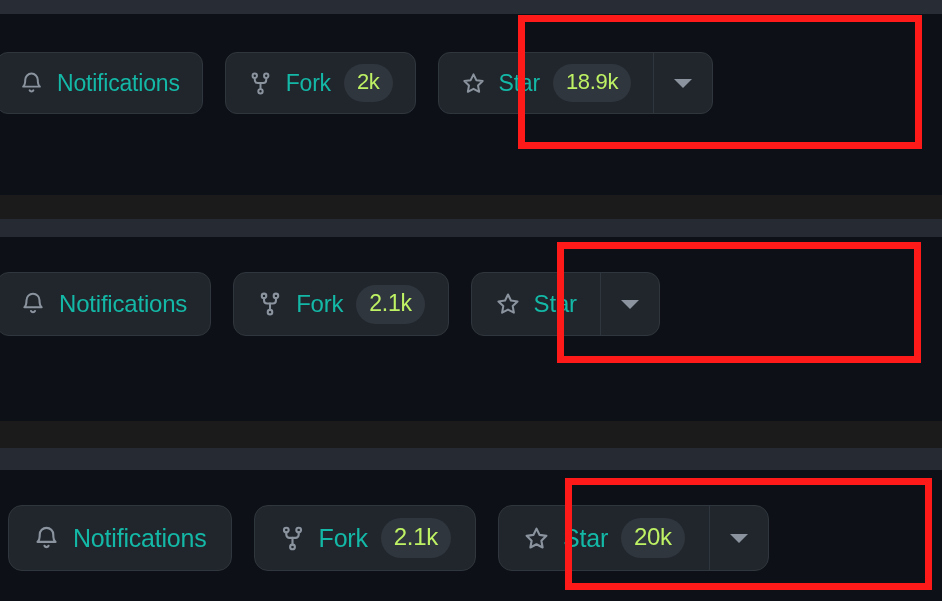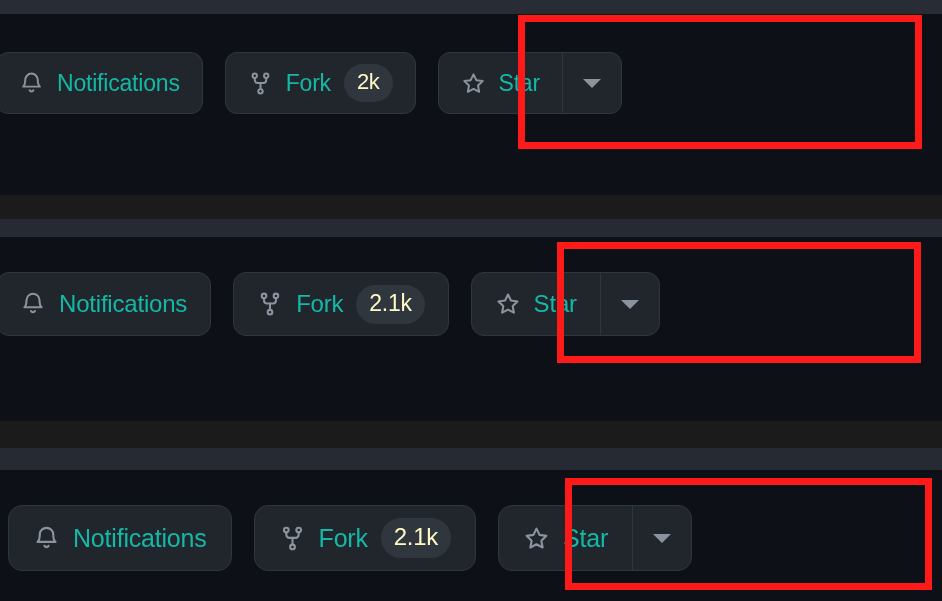--- a/index.html
+++ b/index.html
@@ -70,21 +70,21 @@
   .btn-label {
     color: #14b8a6;
     font-size: var(--fs);
     line-height: 1;
     letter-spacing: -0.2px;
   }
 
   .count {
     background: #30363d;
     border-radius: 999px;
-    color: #fef9c3;
+    color: #bef264;
     font-size: calc(var(--fs) - 1px);
     line-height: 1;
     padding: 7px 13px 9px;
     letter-spacing: -0.3px;
   }
 
   
   .split {
     display: flex;
     align-items: stretch;
@@ -178,20 +178,21 @@
     </div>
 
     <div class="split">
       <div class="split-main">
         <span class="icon">
           <svg viewBox="0 0 24 24" fill="none" stroke="currentColor" stroke-width="1.9" stroke-linecap="round" stroke-linejoin="round">
             <path d="M12 3.2l2.7 5.6 6.1.85-4.45 4.3 1.07 6.05L12 17.15 6.58 20l1.07-6.05L3.2 9.65l6.1-.85z"></path>
           </svg>
         </span>
         <span class="btn-label">Star</span>
+        <span class="count">18.9k</span>
       </div>
       <div class="split-caret">
         <span class="caret"></span>
       </div>
     </div>
 
   </div>
 
   <div class="row row-2">
 
@@ -262,20 +263,21 @@
     </div>
 
     <div class="split">
       <div class="split-main">
         <span class="icon">
           <svg viewBox="0 0 24 24" fill="none" stroke="currentColor" stroke-width="1.9" stroke-linecap="round" stroke-linejoin="round">
             <path d="M12 3.2l2.7 5.6 6.1.85-4.45 4.3 1.07 6.05L12 17.15 6.58 20l1.07-6.05L3.2 9.65l6.1-.85z"></path>
           </svg>
         </span>
         <span class="btn-label">Star</span>
+        <span class="count">20k</span>
       </div>
       <div class="split-caret">
         <span class="caret"></span>
       </div>
     </div>
 
   </div>
 
   <div class="highlight hl-1"></div>
   <div class="highlight hl-2"></div>

